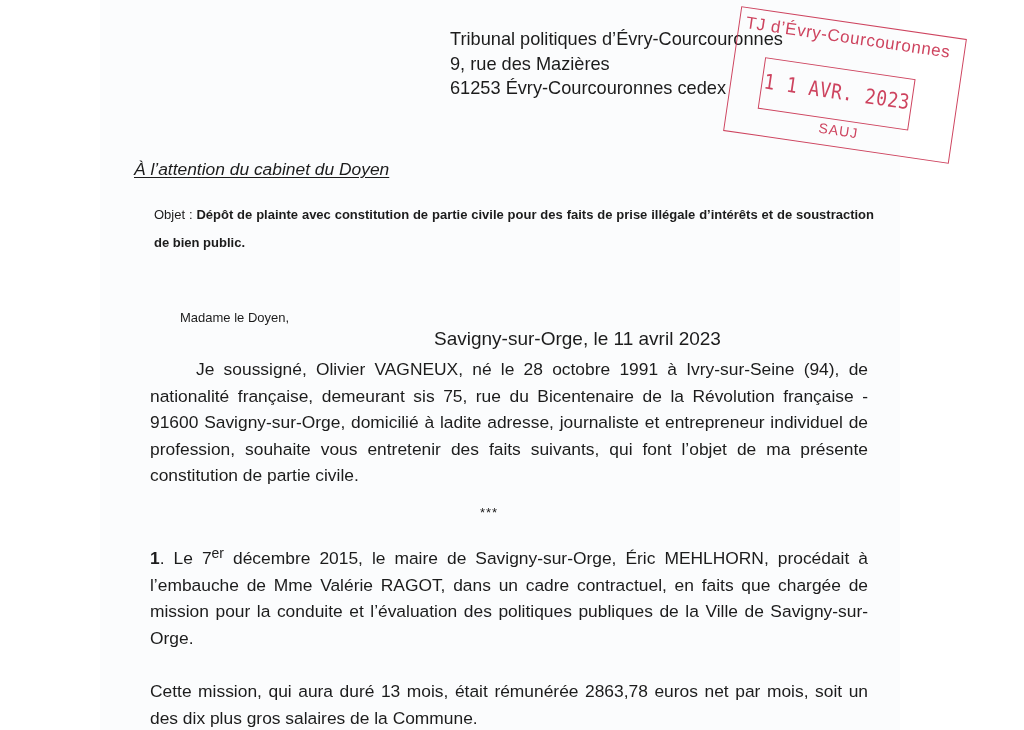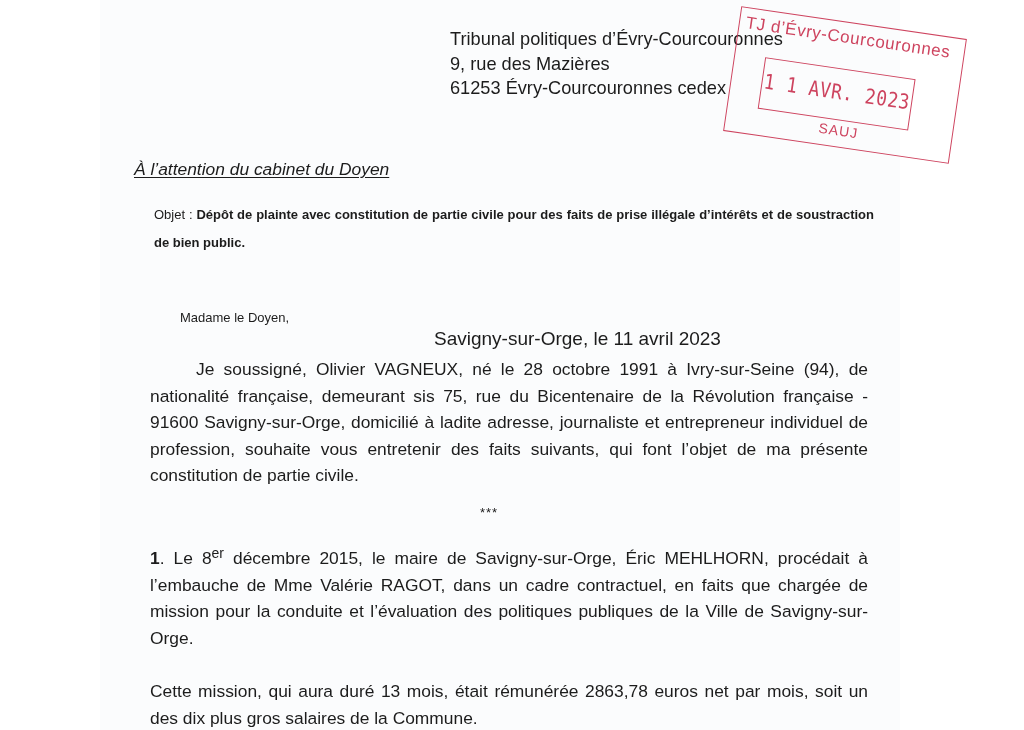--- a/index.html
+++ b/index.html
@@ -165,16 +165,16 @@
 
 <div class="abs dateline">Savigny-sur-Orge, le 11 avril 2023</div>
 
 <div class="abs salut">Madame le Doyen,</div>
 
 <div class="abs para first p1">Je soussigné, Olivier VAGNEUX, né le 28 octobre 1991 à Ivry-sur-Seine (94), de nationalité française, demeurant sis 75, rue du Bicentenaire de la Révolution française - 91600 Savigny-sur-Orge, domicilié à ladite adresse, journaliste et entrepreneur individuel de profession, souhaite vous entretenir des faits suivants, qui font l’objet de ma présente constitution de partie civile.</div>
 
 <div class="abs stars">***</div>
 
 <div class="abs para p2">
-  <span class="num">1</span><span>. Le 8</span><sup>er</sup><span> décembre 2015, le maire de Savigny-sur-Orge, Éric MEHLHORN, procédait à l’embauche de Mme Valérie RAGOT, dans un cadre contractuel, en faits que chargée de mission pour la conduite et l’évaluation des politiques publiques de la Ville de Savigny-sur-Orge.</span>
+  <span class="num">1</span><span>. Le 7</span><sup>er</sup><span> décembre 2015, le maire de Savigny-sur-Orge, Éric MEHLHORN, procédait à l’embauche de Mme Valérie RAGOT, dans un cadre contractuel, en faits que chargée de mission pour la conduite et l’évaluation des politiques publiques de la Ville de Savigny-sur-Orge.</span>
 </div>
 
 <div class="abs para p3">Cette mission, qui aura duré 13 mois, était rémunérée 2863,78 euros net par mois, soit un des dix plus gros salaires de la Commune.</div>
 
 </body></html>

